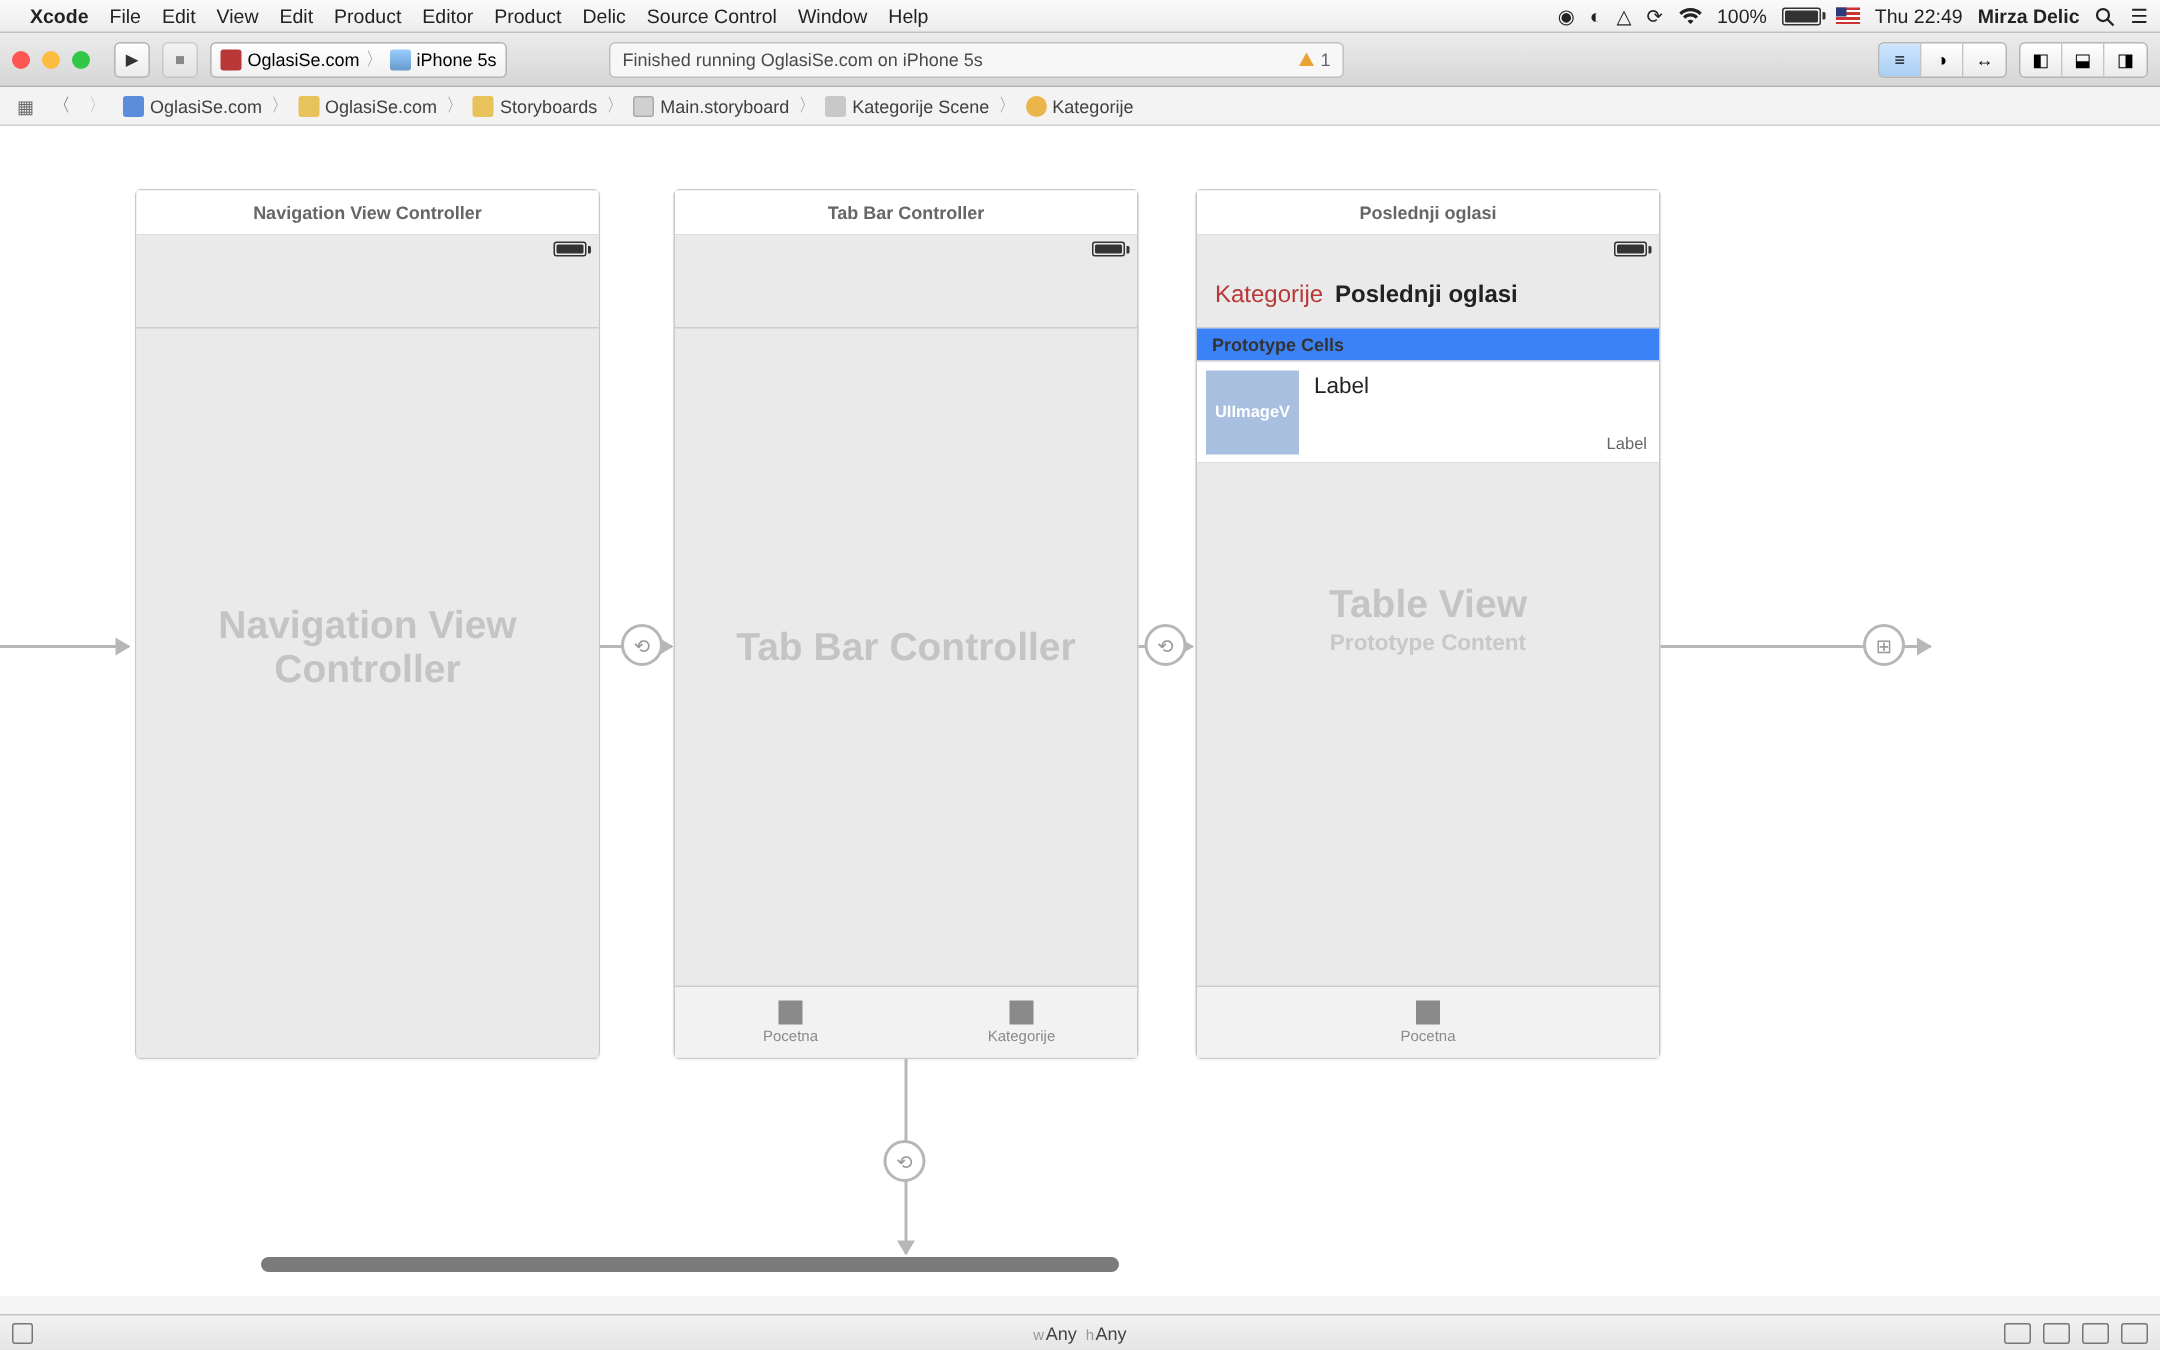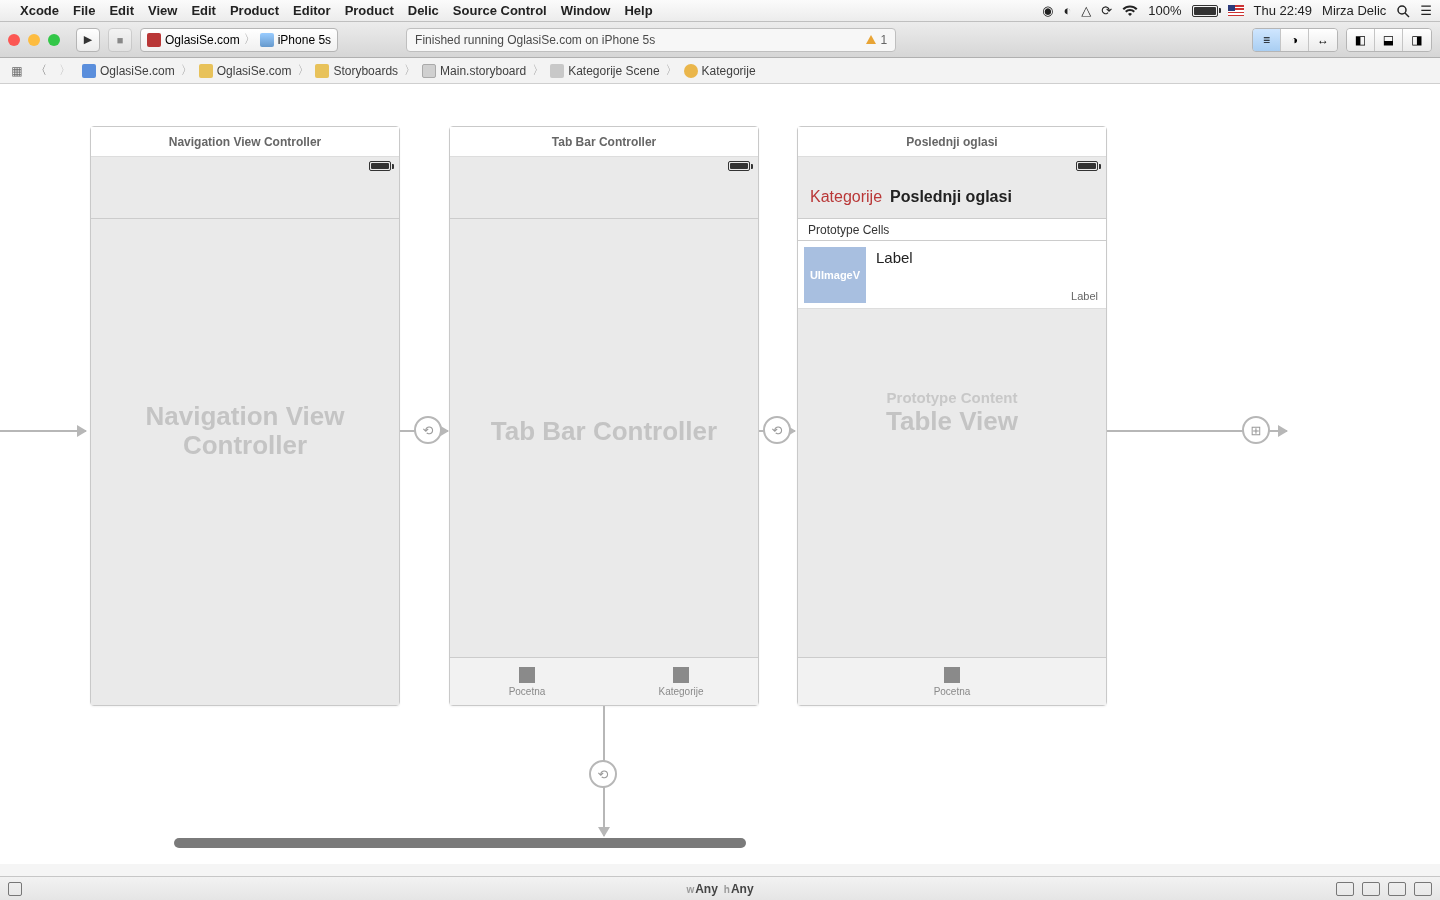--- a/index.html
+++ b/index.html
@@ -2,21 +2,21 @@
 <html><head>
 <meta charset="utf-8">
 <style>
 * { margin: 0; padding: 0; box-sizing: border-box; font-family: -apple-system, "Helvetica Neue", Helvetica, Arial, sans-serif; }
 body { width: 1440px; height: 900px; background: #f5f5f5; overflow: hidden; position: relative; }
 
 
 .menubar { height: 22px; background: linear-gradient(#fbfbfb,#ececec); display: flex; align-items: center; font-size: 13px; color: #222; border-bottom: 1px solid #bfbfbf; padding: 0 8px; }
 .menubar .apple { font-size: 15px; margin-right: 12px; }
 .menubar .appname { font-weight: 700; margin-right: 14px; }
-.menubar .menu-item { margin-right: 14px; cursor: default; font-weight: bold; }
+.menubar .menu-item { margin-right: 14px; cursor: default; }
 .menubar .spacer { flex: 1; }
 .menubar .status-item { margin-left: 10px; display: inline-flex; align-items: center; }
 .menubar .flag { width: 16px; height: 11px; background: linear-gradient(#c33 0%,#c33 15%,#fff 15%,#fff 30%,#c33 30%,#c33 45%,#fff 45%,#fff 60%,#c33 60%,#c33 75%,#fff 75%,#fff 90%,#c33 90%); position:relative;}
 .menubar .flag::before{content:"";position:absolute;top:0;left:0;width:7px;height:6px;background:#2a3a7a;}
 
 
 .toolbar { height: 36px; background: linear-gradient(#ececec,#d6d6d6); border-bottom: 1px solid #b0b0b0; display: flex; align-items: center; padding: 0 8px; gap: 8px; }
 .traffic { display: flex; gap: 8px; margin-right: 8px; }
 .traffic span { width: 12px; height: 12px; border-radius: 50%; display: inline-block; }
 .tl-close { background: #fc5753; } .tl-min { background: #fdbc40; } .tl-max { background: #33c748; }
@@ -54,38 +54,38 @@
 .navbar-area{height:44px;background:#eaeaea;border-bottom:1px solid #ccc;}
 .placeholder-big{position:absolute;left:0;right:0;top:50%;transform:translateY(-50%);text-align:center;font-size:26px;font-weight:700;color:#c4c4c4;line-height:1.1;}
 .tabbar{position:absolute;left:0;right:0;bottom:0;height:48px;border-top:1px solid #ccc;background:#f2f2f2;display:flex;margin-top:36px;}
 .tab-item{flex:1;display:flex;flex-direction:column;align-items:center;justify-content:center;font-size:10px;color:#8a8a8a;gap:3px;}
 .tab-sq{width:16px;height:16px;background:#8a8a8a;}
 
 
 .navbar-text{height:44px;display:flex;align-items:center;gap:8px;padding:0 12px;border-bottom:1px solid #ccc;background:#eaeaea;font-size:16px;}
 .nav-back{color:#b93737;}
 .nav-title{font-weight:600;color:#222;}
-.proto-header{height:22px;background:#ffffff;border-bottom:1px solid #ccc;padding:0 10px;font-size:12px;font-weight:400;display:flex;align-items:center;color:#333;}
+.proto-header{height:22px;background:#3b82f6;border-bottom:1px solid #ccc;padding:0 10px;font-size:12px;font-weight:700;display:flex;align-items:center;color:#333;}
 .proto-cell{height:68px;background:#fff;border-bottom:1px solid #ddd;display:flex;position:relative;padding:6px;}
 .cell-img{width:62px;height:56px;background:#a8bfe0;color:#fff;font-size:11px;font-weight:700;display:flex;align-items:center;justify-content:center;overflow:hidden;}
 .cell-label1{font-size:15px;color:#222;margin-left:10px;margin-top:2px;}
 .cell-label2{position:absolute;right:8px;bottom:6px;font-size:11px;color:#666;}
 
 
 .arrow{position:absolute;height:2px;background:#b7b7b7;}
 .arrow::after{content:"";position:absolute;right:-1px;top:-5px;border-left:10px solid #b7b7b7;border-top:6px solid transparent;border-bottom:6px solid transparent;}
 .seg-node{position:absolute;width:28px;height:28px;border:2px solid #b7b7b7;border-radius:50%;background:#fff;display:flex;align-items:center;justify-content:center;color:#9a9a9a;font-size:13px;}
 .vline{position:absolute;width:2px;background:#b7b7b7;}
 .vline::after{content:"";position:absolute;left:-5px;bottom:-1px;border-top:10px solid #b7b7b7;border-left:6px solid transparent;border-right:6px solid transparent;}
 .hscroll{position:absolute;height:10px;background:#7a7a7a;border-radius:5px;bottom:16px;}
 
 
 .bottombar{position:absolute;left:0;right:0;bottom:0;height:24px;background:linear-gradient(#f2f2f2,#e5e5e5);border-top:1px solid #c7c7c7;display:flex;align-items:center;font-size:12px;color:#555;padding:0 8px;}
 .bottombar .doc-outline{width:14px;height:14px;border:1.5px solid #777;border-radius:2px;}
-.bottombar .sizeclass{position:absolute;left:50%;transform:translateX(-50%);display:flex;gap:6px;font-weight:bold;}
+.bottombar .sizeclass{position:absolute;left:50%;transform:translateX(-50%);display:flex;gap:6px;}
 .bottombar .sc{color:#444;}
 .bottombar .sc .pref{color:#9a9a9a;font-size:10px;margin-right:1px;}
 .bottombar .right-btns{margin-left:auto;display:flex;gap:8px;color:#666;}
 .bottombar .rb{width:18px;height:14px;border:1.5px solid #777;border-radius:2px;}
 </style>
 </head>
 <body>
 
 <div class="menubar">
   <span class="apple"></span>
@@ -112,21 +112,21 @@
       </svg>
   </span>
   <span class="status-item">100%</span>
   <span class="status-item">
       <span class="battery" style="width:26px;height:12px;"></span>
     </span>
   <span class="status-item">
       <span class="flag"></span>
     </span>
   <span class="status-item">Thu 22:49</span>
-  <span class="status-item" style="font-weight:400">Mirza Delic</span>
+  <span class="status-item" style="font-weight:700">Mirza Delic</span>
   <span class="status-item">
     <svg width="14" height="14" viewBox="0 0 14 14">
         <circle cx="6" cy="6" r="4" stroke="#222" stroke-width="1.5" fill="none"></circle>
         <line x1="9" y1="9" x2="13" y2="13" stroke="#222" stroke-width="1.5"></line>
       </svg>
   </span>
   <span class="status-item">☰</span>
 </div>
 
 <div class="toolbar">
@@ -254,22 +254,22 @@
         <span class="nav-back">Kategorije</span>
         <span class="nav-title">Poslednji oglasi</span>
       </div>
       <div class="proto-header">Prototype Cells</div>
       <div class="proto-cell">
         <div class="cell-img">UIImageV</div>
         <div class="cell-label1">Label</div>
         <div class="cell-label2">Label</div>
       </div>
       <div style="position:absolute;left:0;right:0;top:230px;text-align:center;">
+        <div style="font-size:26px;font-weight:700;color:#c4c4c4;">Table View</div>
         <div style="font-size:15px;font-weight:700;color:#c8c8c8;margin-top:2px;">Prototype Content</div>
-        <div style="font-size:26px;font-weight:700;color:#c4c4c4;">Table View</div>
       </div>
       <div class="tabbar">
         <div class="tab-item">
             <span class="tab-sq"></span>
             <span>Pocetna</span>
           </div>
       </div>
     </div>
   </div>
 

